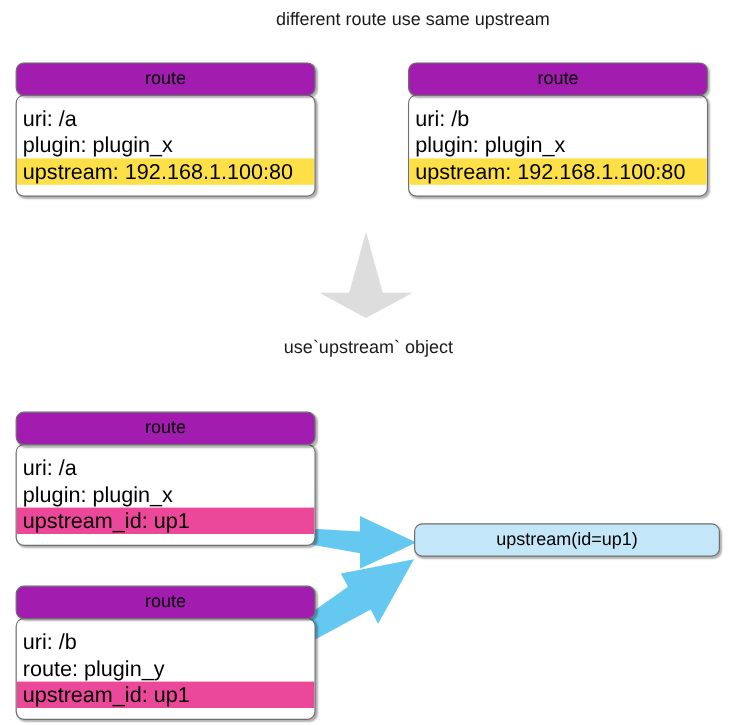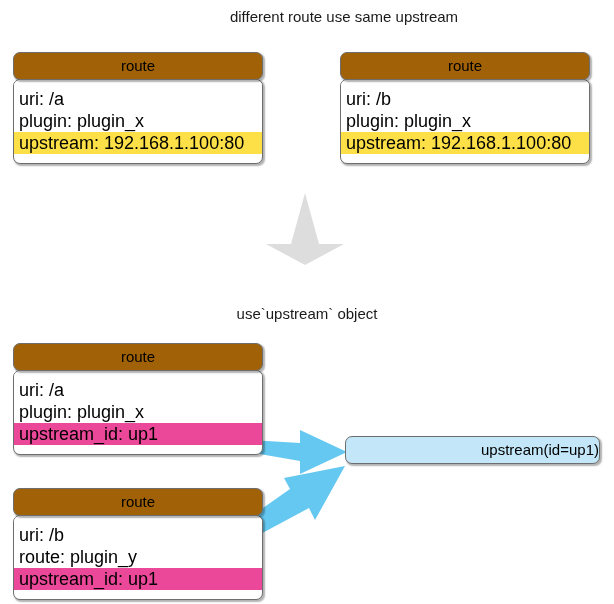--- a/index.html
+++ b/index.html
@@ -17,34 +17,34 @@
   }
 
   .caption {
     position: absolute;
     text-align: center;
     font-size: 15px;
     color: #1a1a1a;
     white-space: pre;
   }
   #caption-top  { left: 0; width: 614px; top: 8px; padding-left: 37px; }
-  #caption-mid  { left: 0; width: 614px; top: 281px; margin-top: 24px; }
+  #caption-mid  { left: 0; width: 614px; top: 281px; }
 
   
   .card {
     position: absolute;
   }
   .card-header {
     position: absolute;
     left: 0;
     top: 0;
     box-sizing: border-box;
     border: 1px solid #6e6e6e;
     border-radius: 7px;
-    background: #a16207;
+    background: #a21caf;
     text-align: center;
     font-size: 15px;
     line-height: 26px;
     height: 28px;
     box-shadow: 1.5px 1.5px 1.5px rgba(0,0,0,0.30);
     z-index: 2;
   }
   .card-body {
     position: absolute;
     left: 0;
@@ -129,14 +129,14 @@
   <div class="card-header" style="width:250px;">route</div>
   <div class="card-body" style="top:27px; width:250px; height:85px;">
     <div class="spacer"></div>
     <div class="row">uri: /b</div>
     <div class="row">route: plugin_y</div>
     <div class="row blue">upstream_id: up1</div>
   </div>
 </div>
 
 <div class="card" style="left:345px; top:436px; width:255px; height:106px;">
-  <div class="card-header hdr-blue" style="width:255px;text-align:right;">upstream(id=up1)</div>
+  <div class="card-header hdr-blue" style="width:255px;">upstream(id=up1)</div>
 </div>
 
 </body></html>

